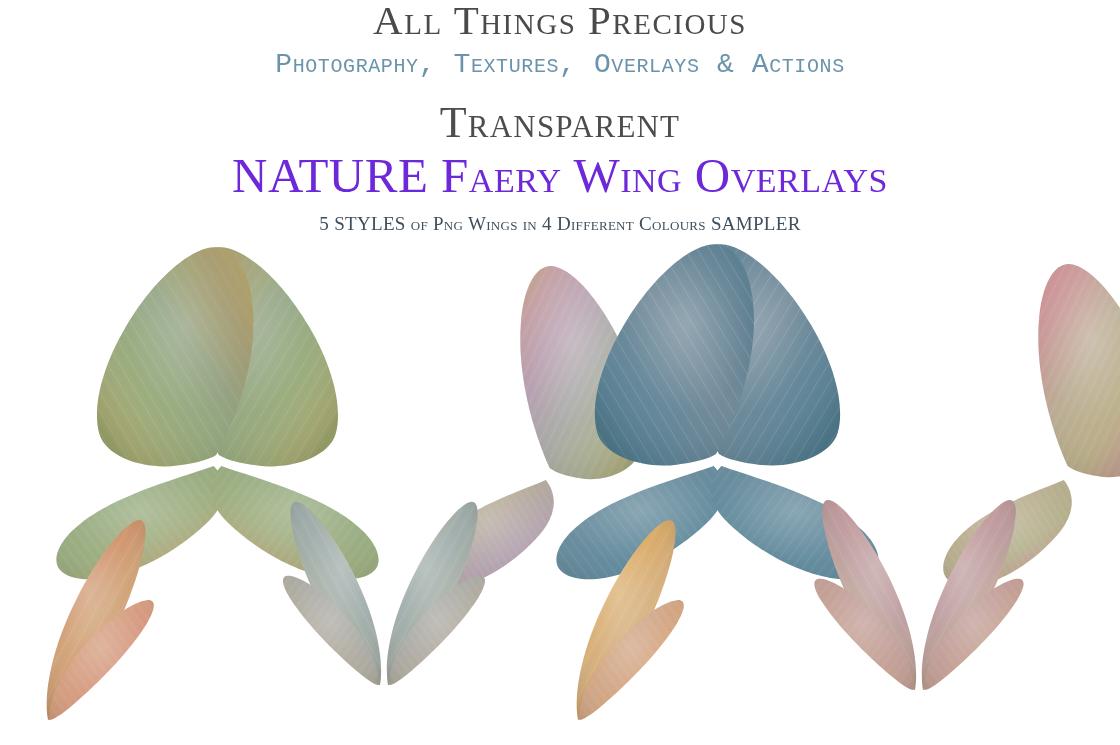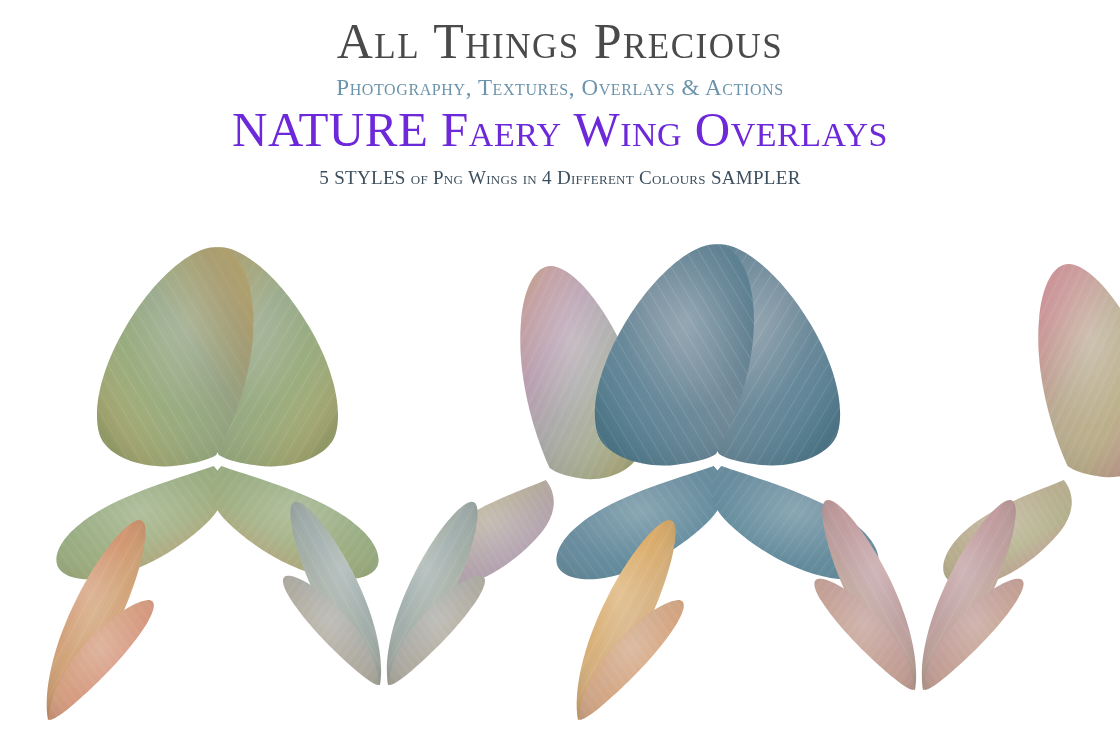--- a/index.html
+++ b/index.html
@@ -9,30 +9,30 @@
     font-family:"Liberation Serif", serif;
     overflow:hidden;position:relative;
   }
   .stage{position:relative;width:1120px;height:745px;}
 
   
   .textblock{position:absolute;left:0;top:0;width:1120px;text-align:center;z-index:5;}
 
   .brand-title{
     font-family:"Liberation Serif", serif;
-    font-size:50px;line-height:1.0;
+    font-size:41px;line-height:1.0;
     letter-spacing:1.5px;
     color:#4a4a4a;
     font-variant:small-caps;
-    margin:0;padding-top:16px;
+    margin:0;
     font-weight:400;
   }
   .brand-sub{
-    font-family:Liberation Serif, serif;
-    font-size:23px;line-height:1.0;
+    font-family:Liberation Mono, monospace;
+    font-size:28px;line-height:1.0;
     letter-spacing:0.6px;
     color:#6b93ab;
     font-variant:small-caps;
     margin:10px 0 0 0;font-weight:400;
   }
   .prod-line1{
     font-family:"Liberation Serif", serif;
     font-size:44px;line-height:1.0;
     letter-spacing:1.2px;
     color:#4d4d4d;
@@ -61,20 +61,21 @@
   .wing-svg{display:block;overflow:visible;}
 </style>
 </head>
 <body>
 
 <div class="stage">
 
   <div class="textblock">
     <h1 class="brand-title">All Things Precious</h1>
     <div class="brand-sub">Photography, Textures, Overlays &amp; Actions</div>
+    <div class="prod-line1">Transparent</div>
     <div class="prod-line2">NATURE Faery Wing Overlays</div>
     <div class="prod-caption">5 STYLES of Png Wings in 4 Different Colours  SAMPLER</div>
   </div>
 
   <div class="wings-area">
 
     <svg width="1120" height="487" class="wing-svg" xmlns="http://www.w3.org/2000/svg">
       <defs>
 
         <linearGradient id="gGreenUp" x1="0" y1="0" x2="1" y2="1">

